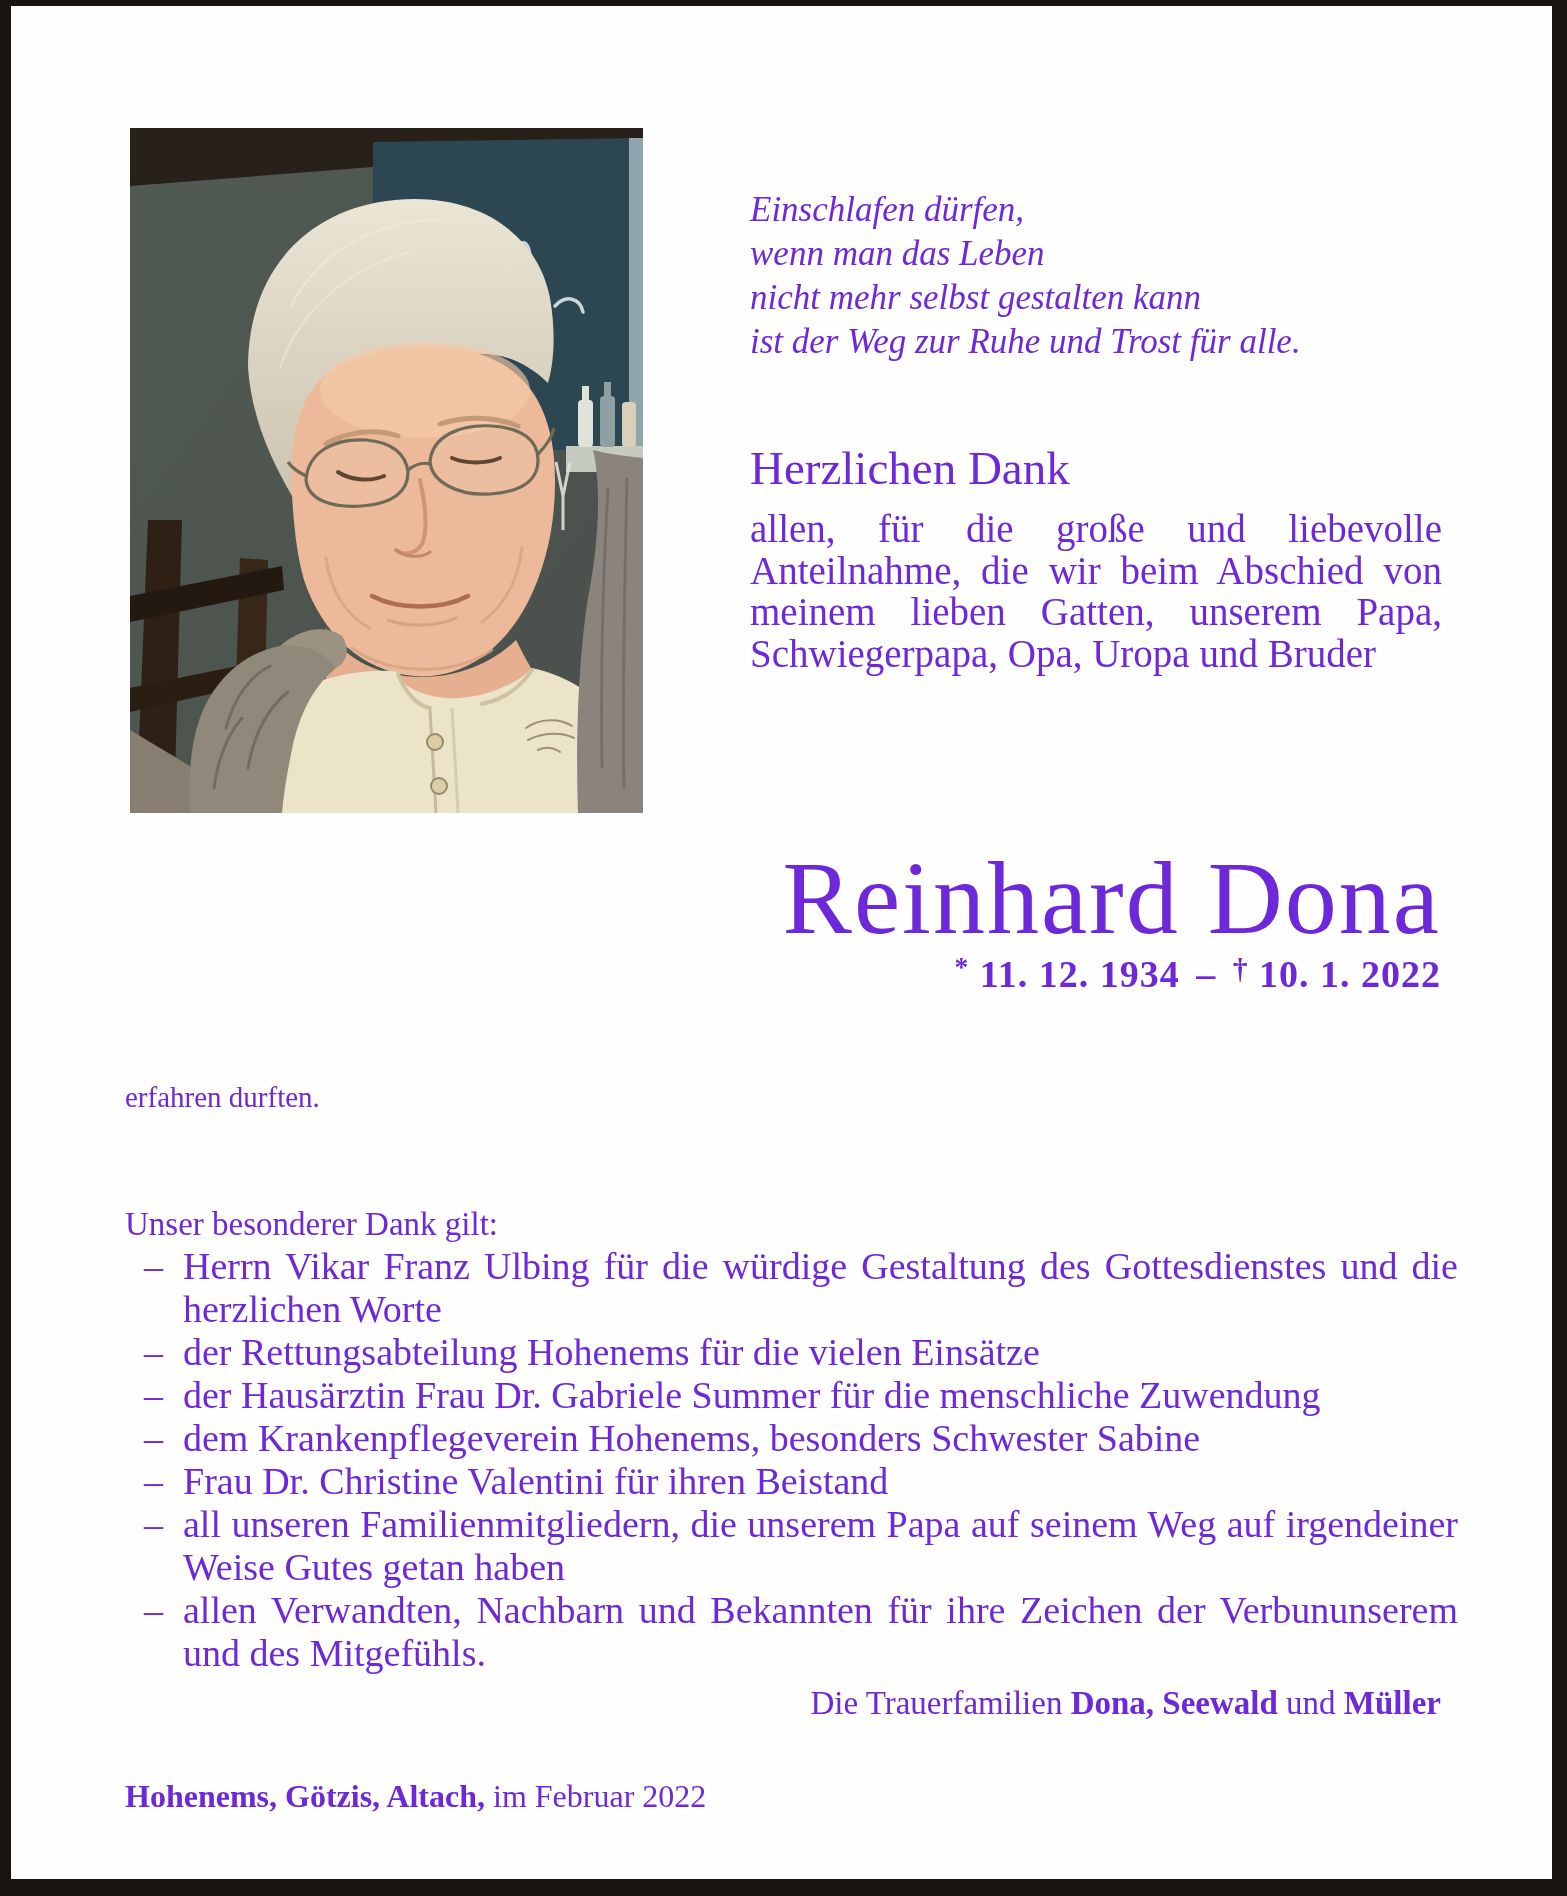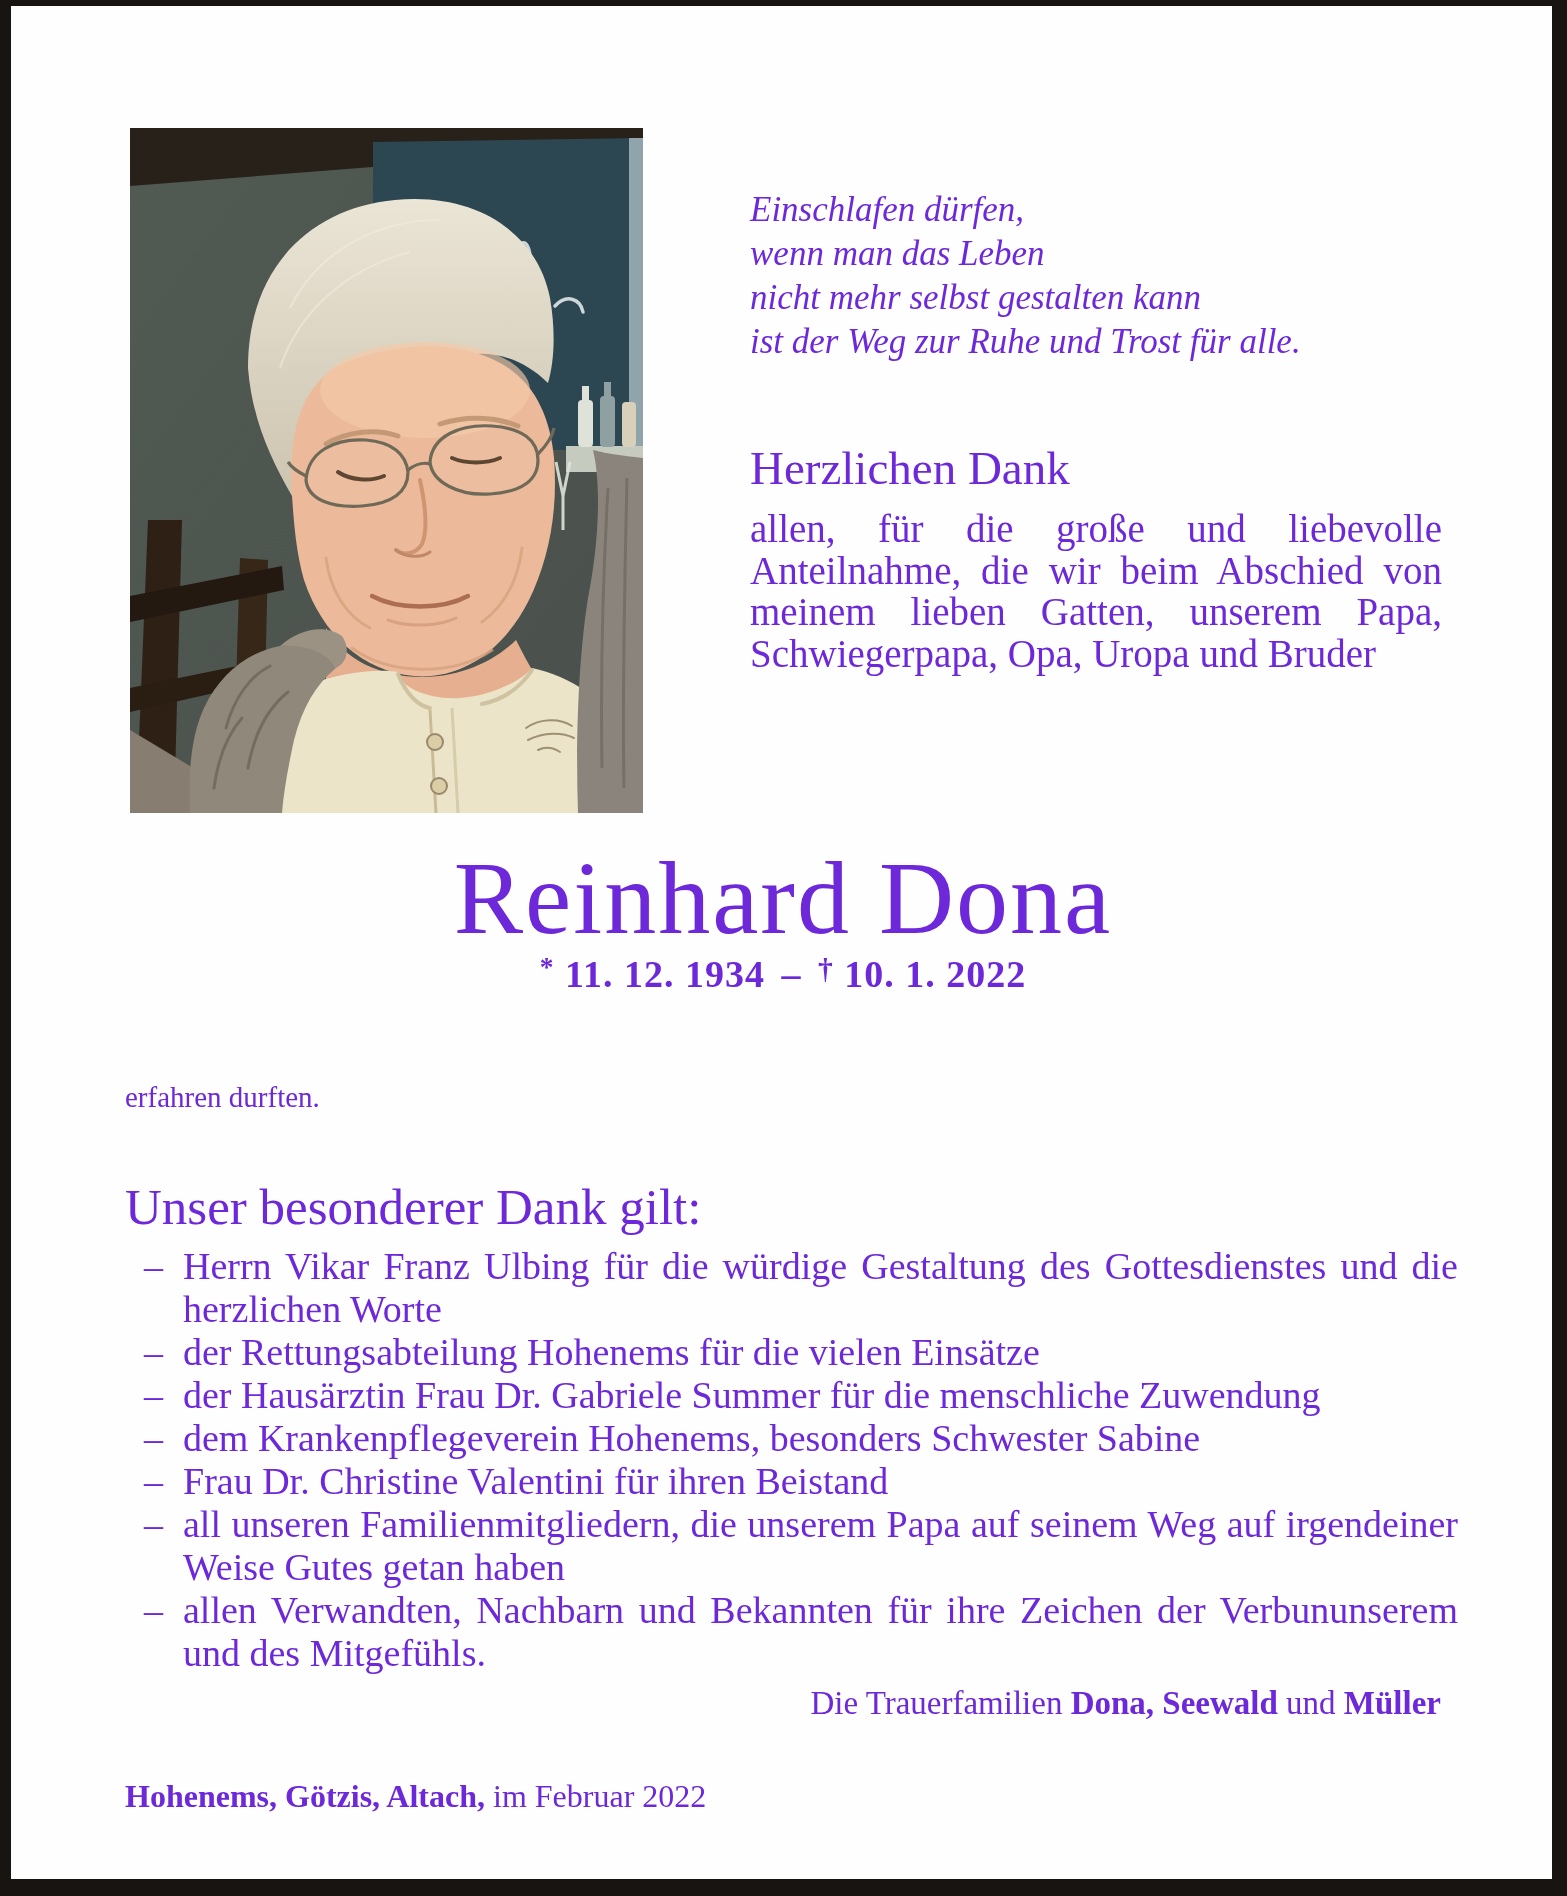--- a/index.html
+++ b/index.html
@@ -24,30 +24,30 @@
   }
   .heading {
     position:absolute; left:739px; top:436px;
     font-size:47px; line-height:52px;
   }
   .intro {
     position:absolute; left:739px; top:502px; width:692px;
     font-size:39px; line-height:41.5px; text-align:justify;
   }
   .name-block {
-    position:absolute; left:114px; top:838px; width:1316px; text-align:center;
+    position:absolute; left:114px; top:838px; width:1316px; text-align:right;
   }
   .name { font-size:104px; line-height:108px; letter-spacing:2px; }
   .dates { font-size:38px; font-weight:700; letter-spacing:1px; }
   .dates .birth-symbol { font-size:0.72em; vertical-align:0.42em; }
   .dates .death-symbol { font-size:0.78em; vertical-align:0.30em; }
   .dates .date-separator { padding:0 6px; }
 
   .continuation { position:absolute; left:114px; top:1075px; font-size:29px; }
-  .special-heading { position:absolute; left:114px; top:1172px; font-size:51px;font-family:Liberation Serif, serif; }
+  .special-heading { position:absolute; left:114px; top:1200px; font-size:33px;font-family:Liberation Serif, serif; }
   .thanks-list {
     position:absolute; left:114px; top:1222px; width:1316px;
     margin:17px; padding:0; list-style:none;
     font-size:38px; line-height:43px;
   }
   .thanks-list li { position:relative; padding-left:41px; text-align:justify; }
   .thanks-list li::before { content:"–"; position:absolute; left:2px; top:0; }
 
   .closing {
     position:absolute; left:114px; top:1679px; width:1316px;

